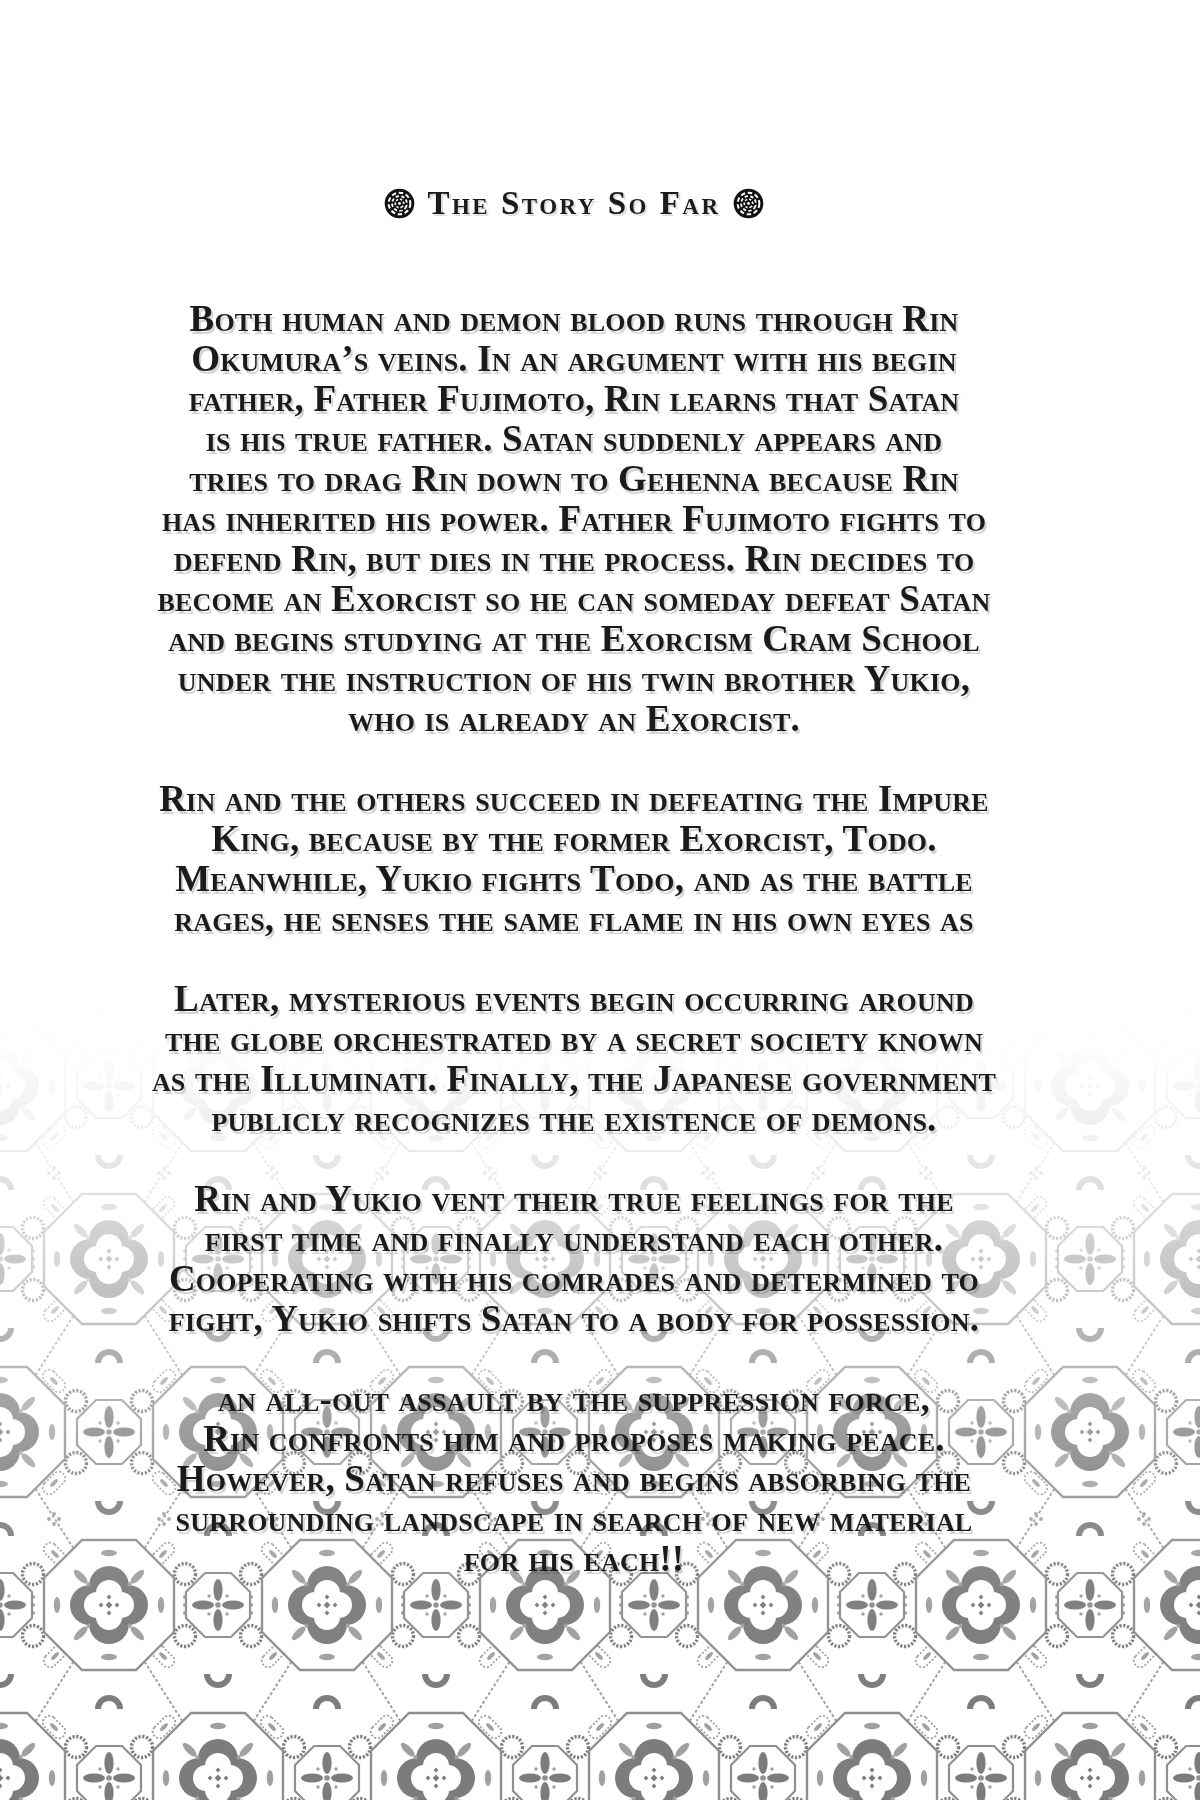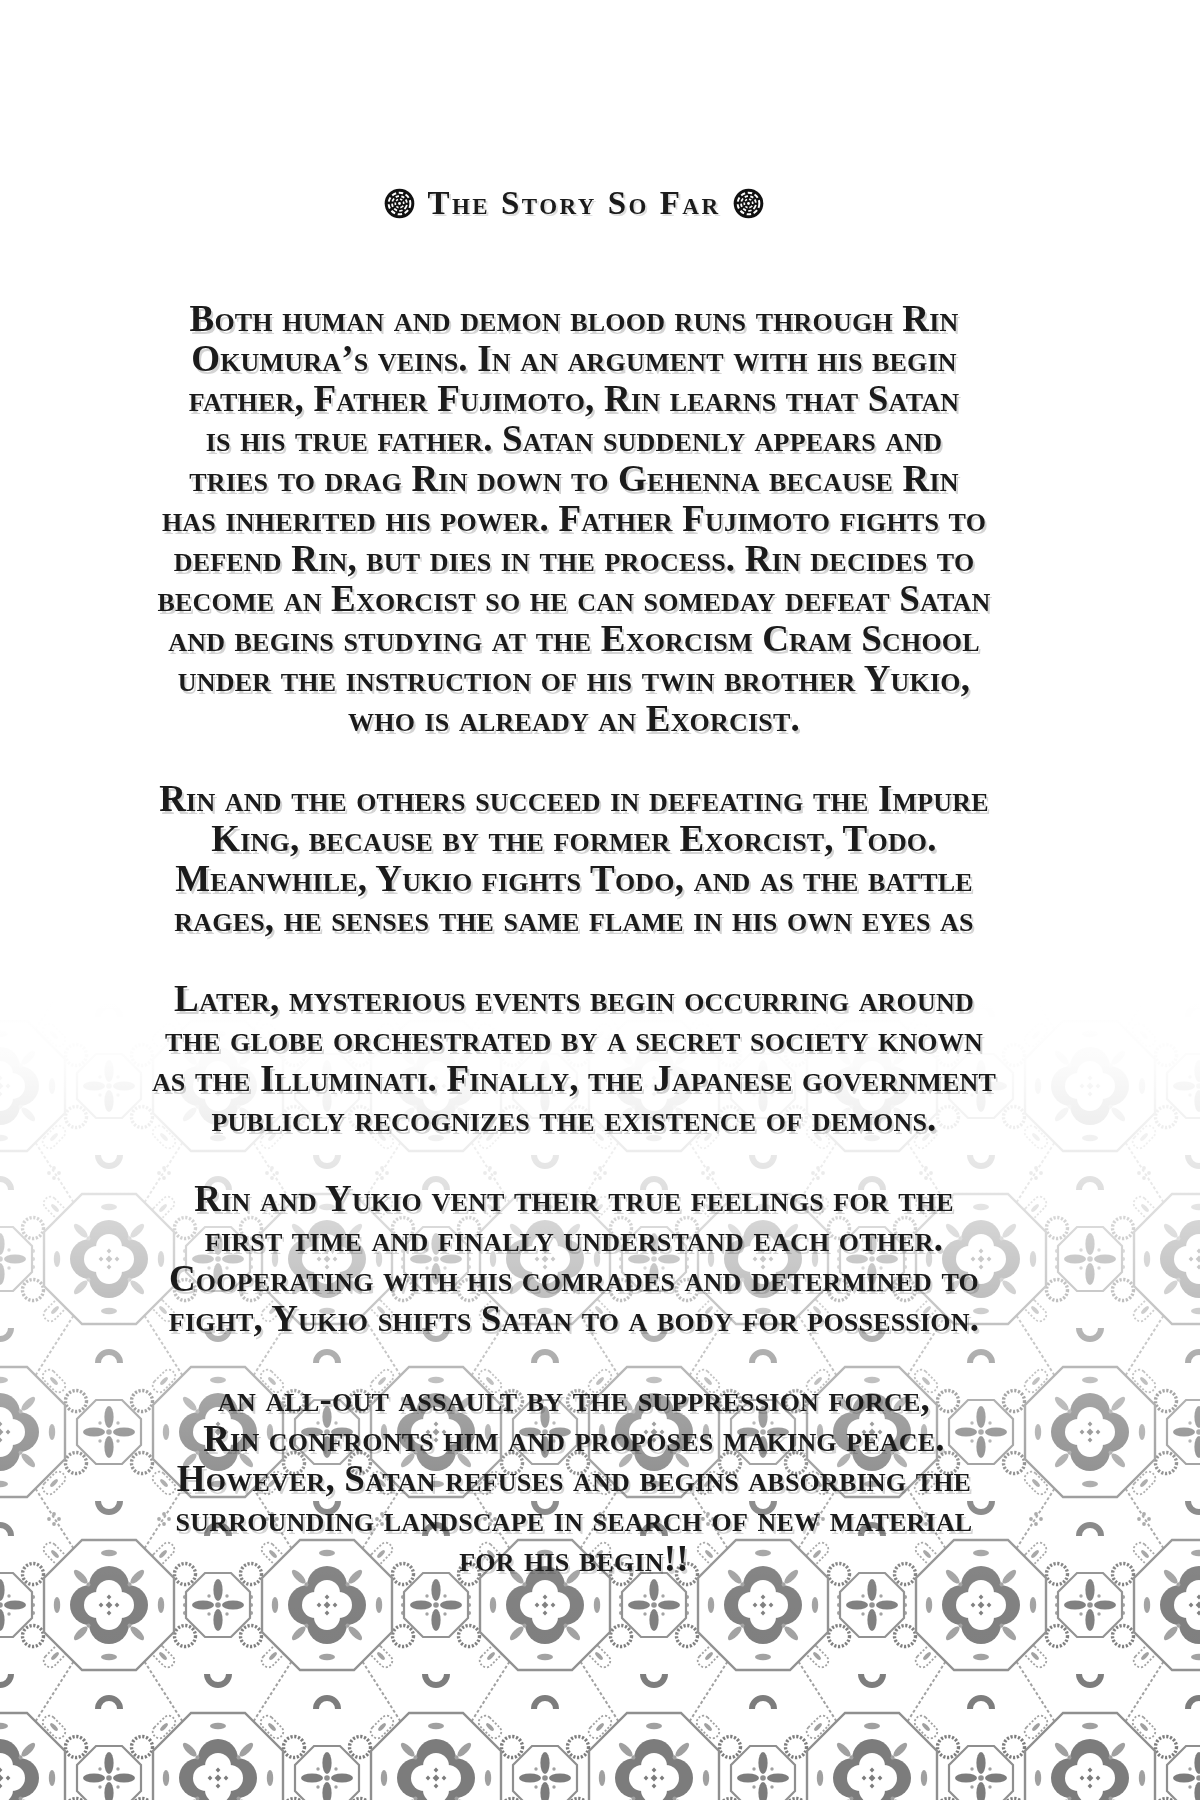--- a/index.html
+++ b/index.html
@@ -242,17 +242,17 @@
         <div class="line">Rin and Yukio vent their true feelings for the</div>
         <div class="line">first time and finally understand each other.</div>
         <div class="line">Cooperating with his comrades and determined to</div>
         <div class="line">fight, Yukio shifts Satan to a body for possession.</div>
       </div>
       <div class="paragraph">
         <div class="line">an all-out assault by the suppression force,</div>
         <div class="line">Rin confronts him and proposes making peace.</div>
         <div class="line">However, Satan refuses and begins absorbing the</div>
         <div class="line">surrounding landscape in search of new material</div>
-        <div class="line">for his begin!!</div>
+        <div class="line">for his each!!</div>
       </div>
     </main>
 
 </div>
 
 </body></html>

